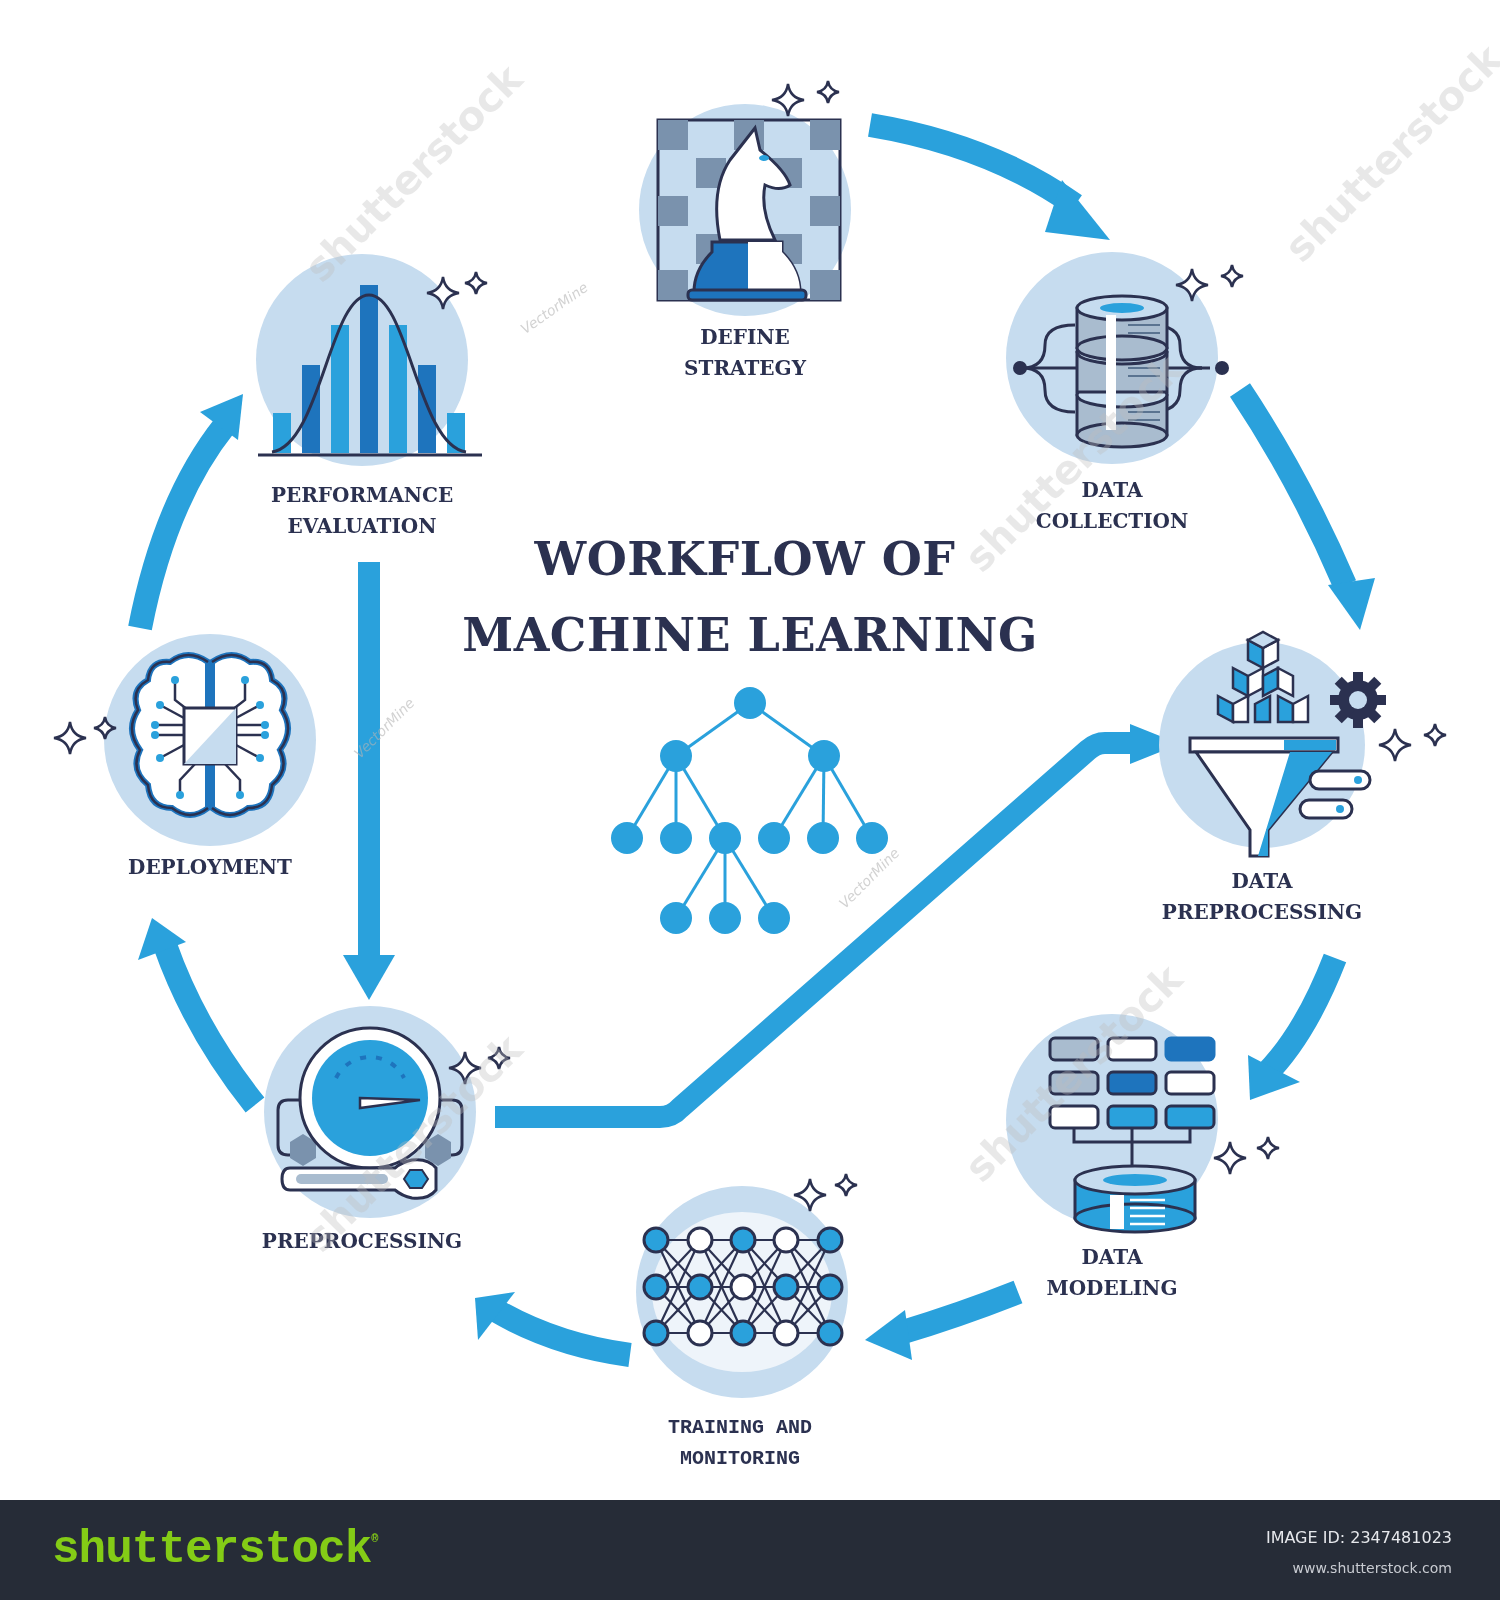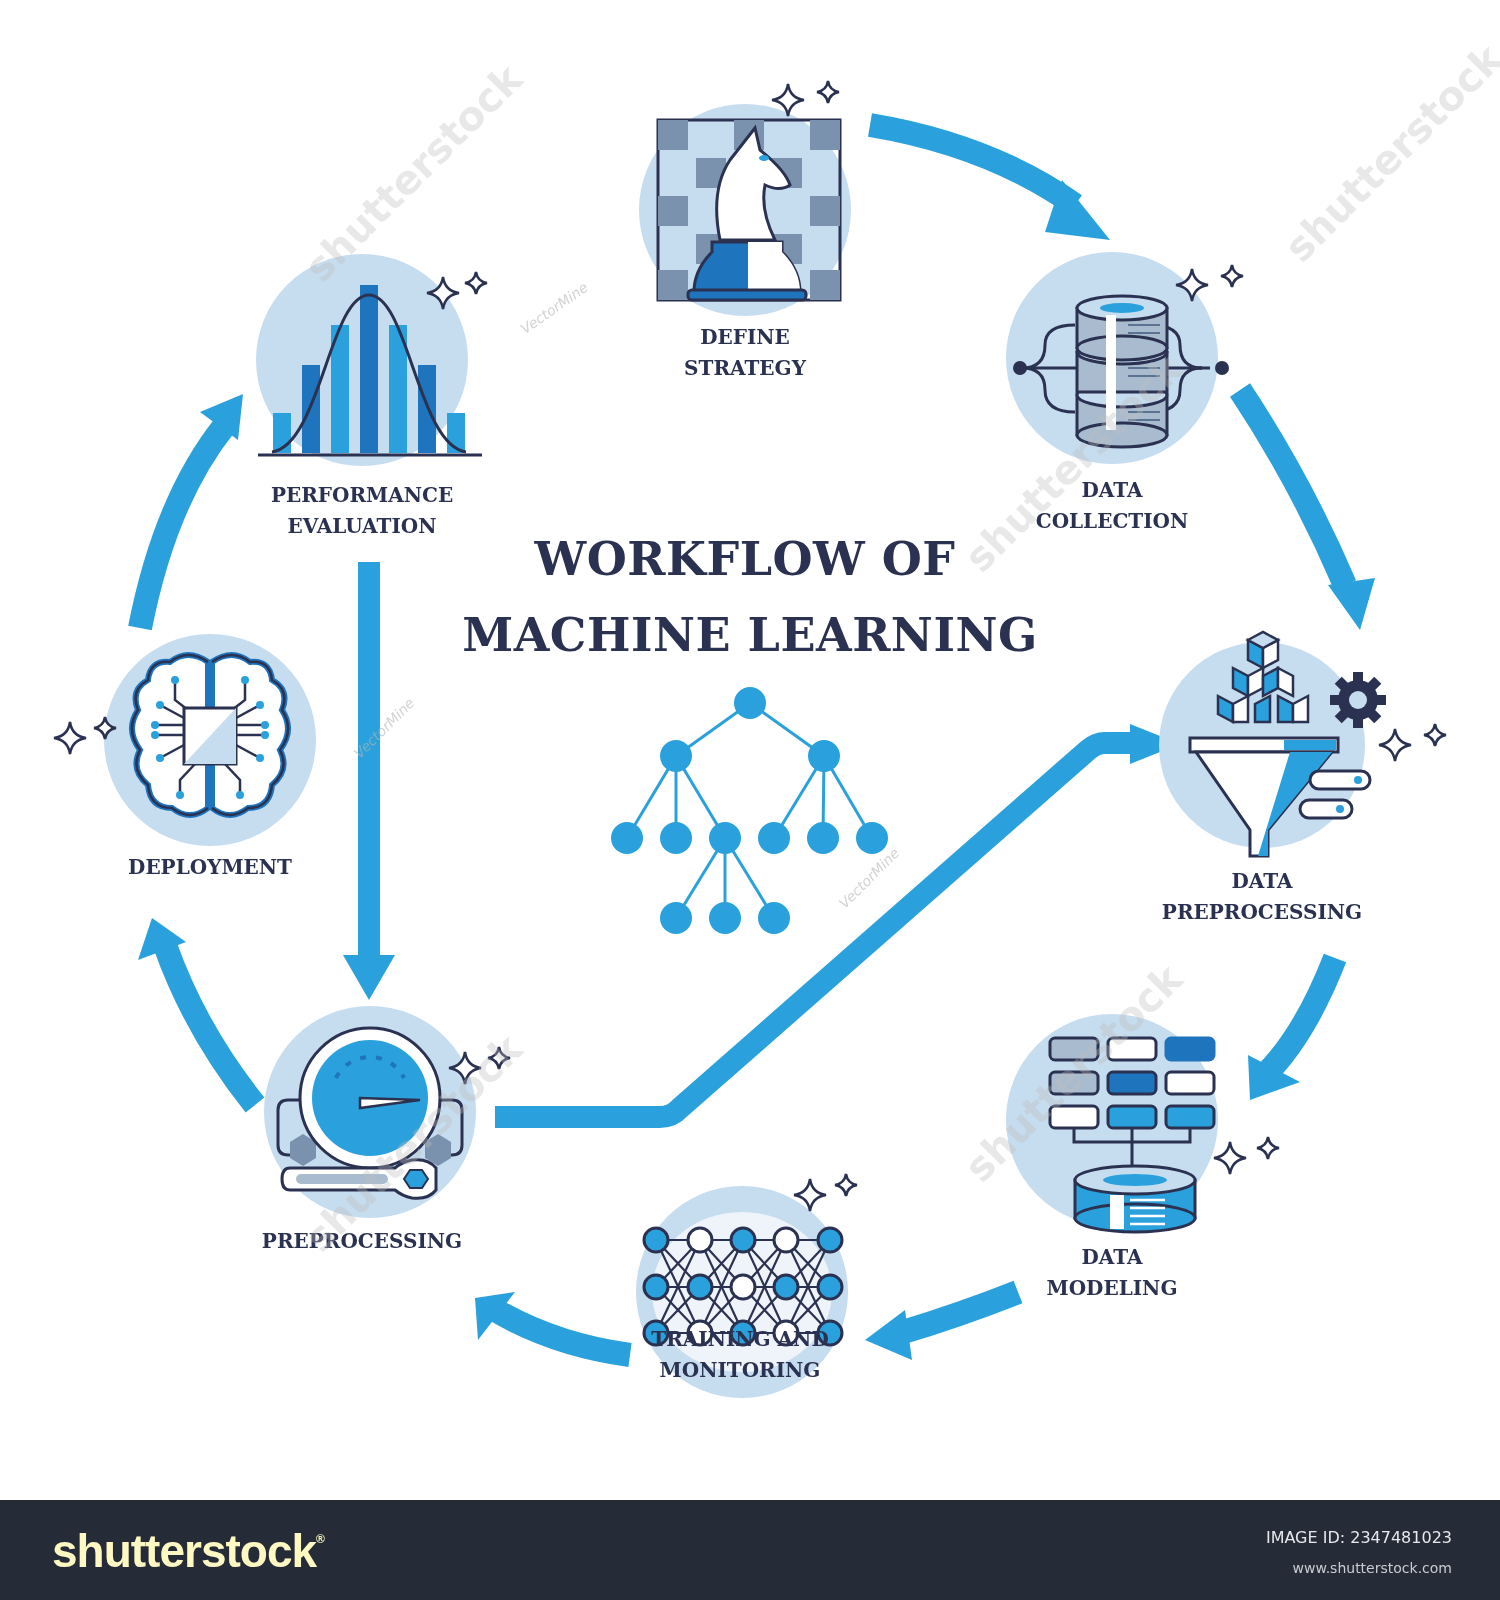--- a/index.html
+++ b/index.html
@@ -10,22 +10,22 @@
            color: #2b3150; font-family: "DejaVu Serif", serif; font-weight: bold;
            font-size: 46px; letter-spacing: 0.5px; line-height: 54px; }
   .title .line1 { position: absolute; left: 455px; width: 580px; top: 524px; text-align: center; margin-top: 8px; }
   .title .line2 { position: absolute; left: 440px; width: 620px; top: 608px; text-align: center; }
   .label { position: absolute; text-align: center; color: #2b3150;
            font-family: "DejaVu Serif", serif; font-weight: bold; font-size: 20px;
            line-height: 31px; white-space: nowrap; transform: translateX(-50%); }
   .label span { display: block; }
   .footer { position: absolute; left: 0; top: 1500px; width: 1500px; height: 100px;
             background: #262c37; }
-  .brand { position: absolute; left: 52px; top: 24px; color: #fef9c3;
-           font-family: Liberation Sans, sans-serif; font-weight: bold; font-size: 46px;
+  .brand { position: absolute; left: 52px; top: 24px; color: #84cc16;
+           font-family: Liberation Mono, monospace; font-weight: bold; font-size: 46px;
            letter-spacing: -1px; }
   .brand sup { font-size: 12px; vertical-align: top; position: relative; top: 8px; }
   .imgid { position: absolute; right: 48px; top: 28px; color: #e6e8ec;
            font-family: "DejaVu Sans", sans-serif; font-size: 16px; text-align: right; }
   .site { position: absolute; right: 48px; top: 60px; color: #c9ccd2;
           font-family: "DejaVu Sans", sans-serif; font-size: 14px; text-align: right; }
   .wm { position: absolute; color: rgba(190,190,190,0.35); font-family: "DejaVu Sans", sans-serif;
         font-size: 40px; font-weight: bold; transform: rotate(-45deg); pointer-events: none; }
   .vm { position: absolute; color: rgba(180,180,180,0.6); font-family: "DejaVu Sans", sans-serif;
         font-size: 14px; font-style: italic; pointer-events: none; }
@@ -389,21 +389,21 @@
   <span>COLLECTION</span>
 </div>
 <div class="label" style="left:1262px; top:866px;">
   <span>DATA</span>
   <span>PREPROCESSING</span>
 </div>
 <div class="label" style="left:1112px; top:1242px;">
   <span>DATA</span>
   <span>MODELING</span>
 </div>
-<div class="label" style="left:740px; top:1324px;">
+<div class="label" style="left:740px; top:1412px;font-family:Liberation Mono, monospace;">
   <span>TRAINING AND</span>
   <span>MONITORING</span>
 </div>
 <div class="label" style="left:362px; top:1226px;">
   <span>PREPROCESSING</span>
 </div>
 <div class="label" style="left:210px; top:852px;">
   <span>DEPLOYMENT</span>
 </div>
 <div class="label" style="left:362px; top:480px;">

